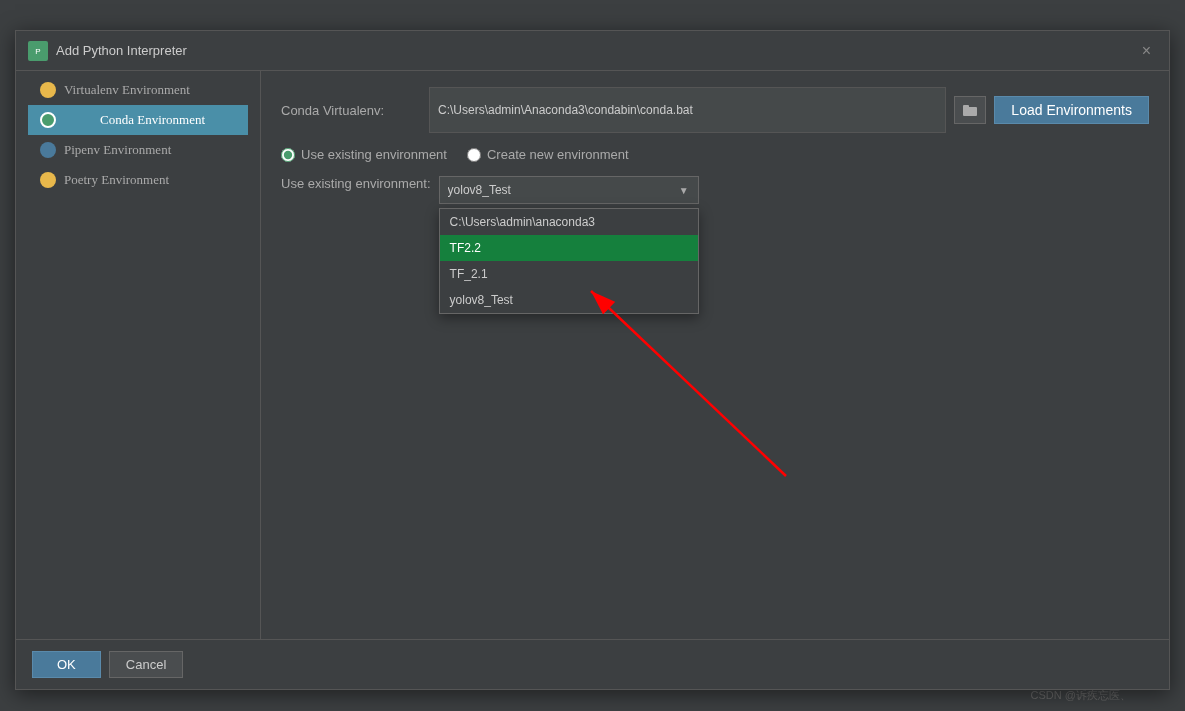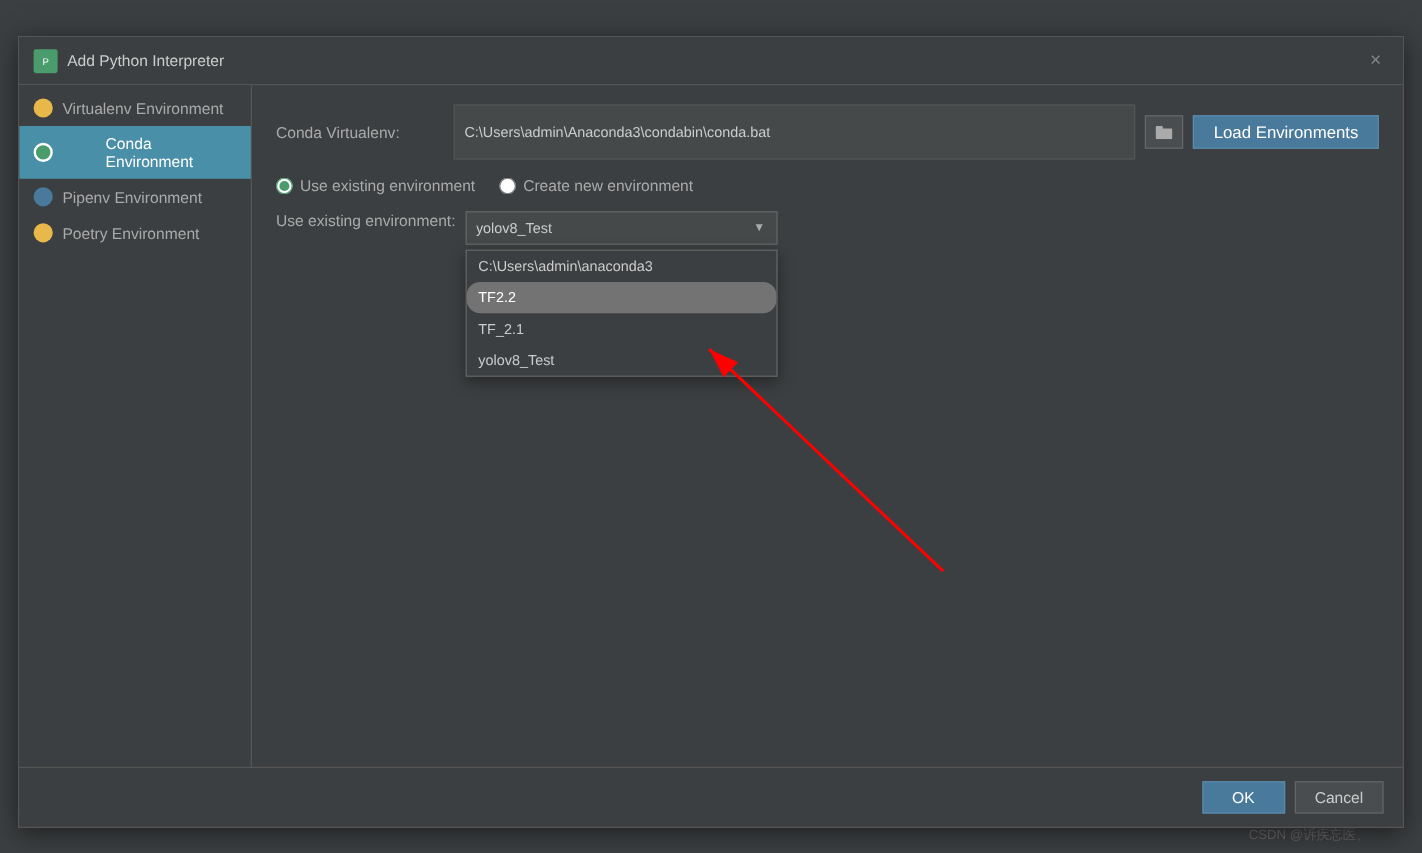--- a/index.html
+++ b/index.html
@@ -83,25 +83,26 @@
 
     
     .dialog-body {
       display: flex;
       flex: 1;
       overflow: hidden;
     }
 
     
     .sidebar {
-      width: 194px;
+      width: 245px;
       background: #3c3f41;
       border-right: 1px solid #555;
-      padding: 4px 0;
+      padding: 4px 12px;
       flex-shrink: 0;
+      font-family: Liberation Serif, serif;
     }
 
     .sidebar-item {
       display: flex;
       align-items: center;
       gap: 8px;
       padding: 7px 12px;
       cursor: pointer;
       color: #aaaaaa;
       font-size: 13px;
@@ -263,31 +264,30 @@
     }
 
     .dropdown-popup-item {
       padding: 6px 10px;
       font-size: 12px;
       color: #cccccc;
       cursor: pointer;
     }
 
     .dropdown-popup-item.highlighted {
-      background: #737373;
+      background: #15803d;
       color: #ffffff;
-      border-radius: 11px;
     }
 
     
     .dialog-footer {
       border-top: 1px solid #555;
       padding: 10px 16px;
       display: flex;
-      justify-content: flex-end;
+      justify-content: flex-start;
       gap: 8px;
       align-items: center;
       flex-shrink: 0;
       height: 50px;
     }
 
     .btn-ok {
       background: #4a7a9b;
       border: 1px solid #5a8aab;
       color: #ffffff;
@@ -309,21 +309,21 @@
     .red-arrow {
       position: absolute;
       pointer-events: none;
       z-index: 200;
     }
 
     
     .watermark {
       position: absolute;
       bottom: 8px;
-      right: 44px;
+      right: 54px;
       font-size: 11px;
       color: #666;
       z-index: 5;
     }
   </style>
 </head>
 <body>
 
 <div class="bg-overlay"></div>
 

